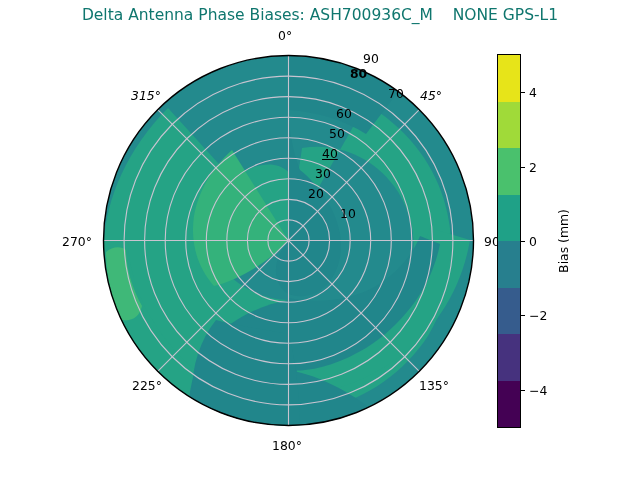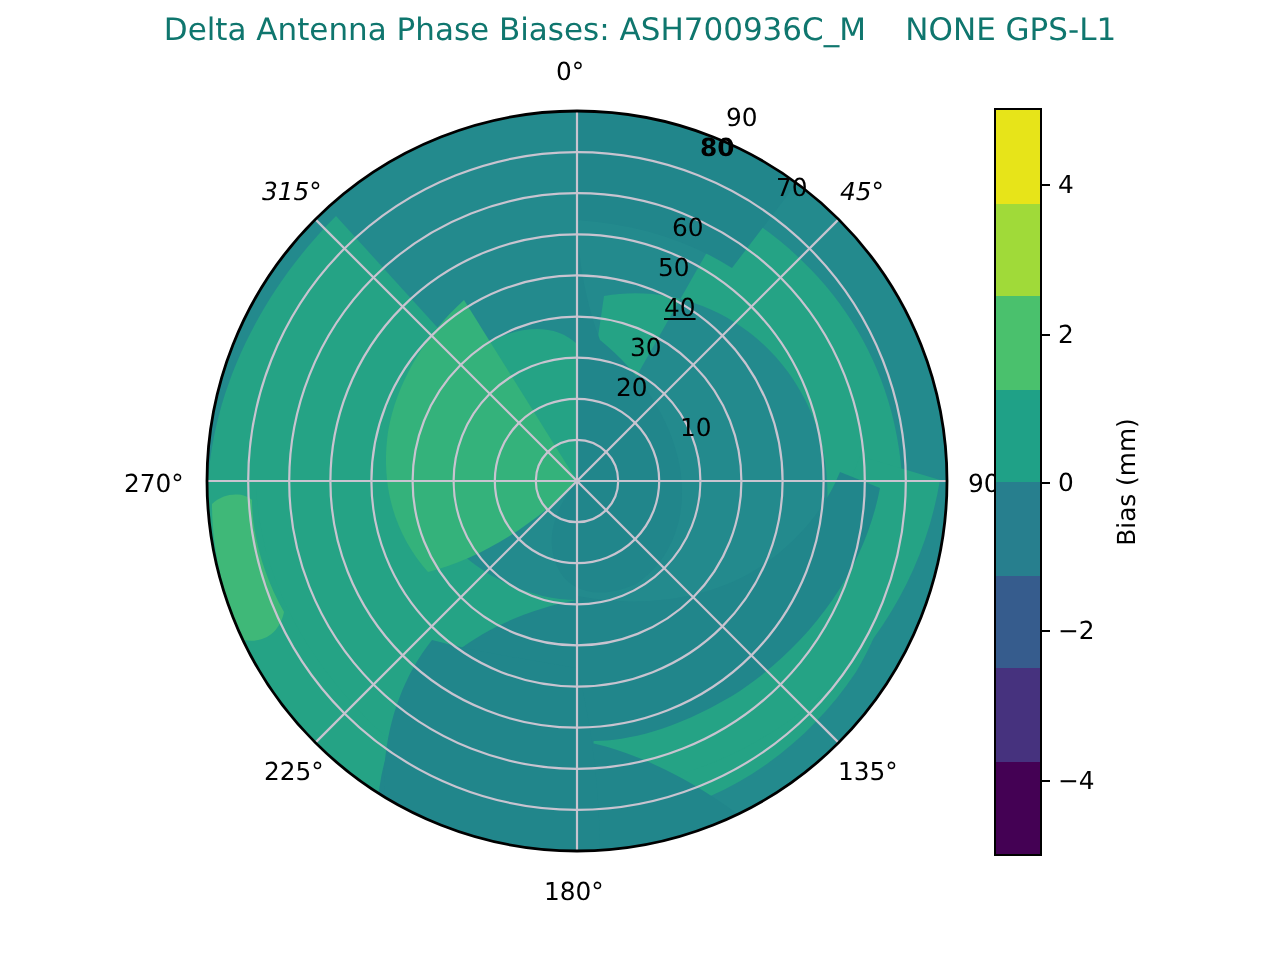--- a/index.html
+++ b/index.html
@@ -169,21 +169,21 @@
     <div class="azlabel" style="left:484px;  top:234px;">90</div>
     <div class="azlabel" style="left:419px;  top:378px;">135°</div>
     <div class="azlabel" style="left:272px;  top:438px;">180°</div>
     <div class="azlabel" style="left:132px;  top:378px;">225°</div>
     <div class="azlabel" style="left:62px;   top:234px;text-align:center;">270°</div>
     <div class="azlabel" style="left:131px;  top:88px;font-style:italic;">315°</div>
 
     <div class="rlabel" style="left:294px; top:206px;margin-left:46px;">10</div>
     <div class="rlabel" style="left:308px; top:186px;">20</div>
     <div class="rlabel" style="left:315px; top:166px;">30</div>
-    <div class="rlabel" style="left:332px; top:146px;text-decoration:underline;">40</div>
+    <div class="rlabel" style="left:322px; top:146px;text-decoration:underline;">40</div>
     <div class="rlabel" style="left:329px; top:126px;">50</div>
     <div class="rlabel" style="left:336px; top:106px;">60</div>
     <div class="rlabel" style="left:356px; top:86px;margin-left:32px;">70</div>
     <div class="rlabel" style="left:350px; top:66px;font-weight:bold;">80</div>
     <div class="rlabel" style="left:363px; top:51px;">90</div>
   </div>
 
   <div id="cbar-wrap">
     <div id="cbar">
         <div class="cband" style="height: 46.5px; background: rgb(231, 228, 25);"></div>

